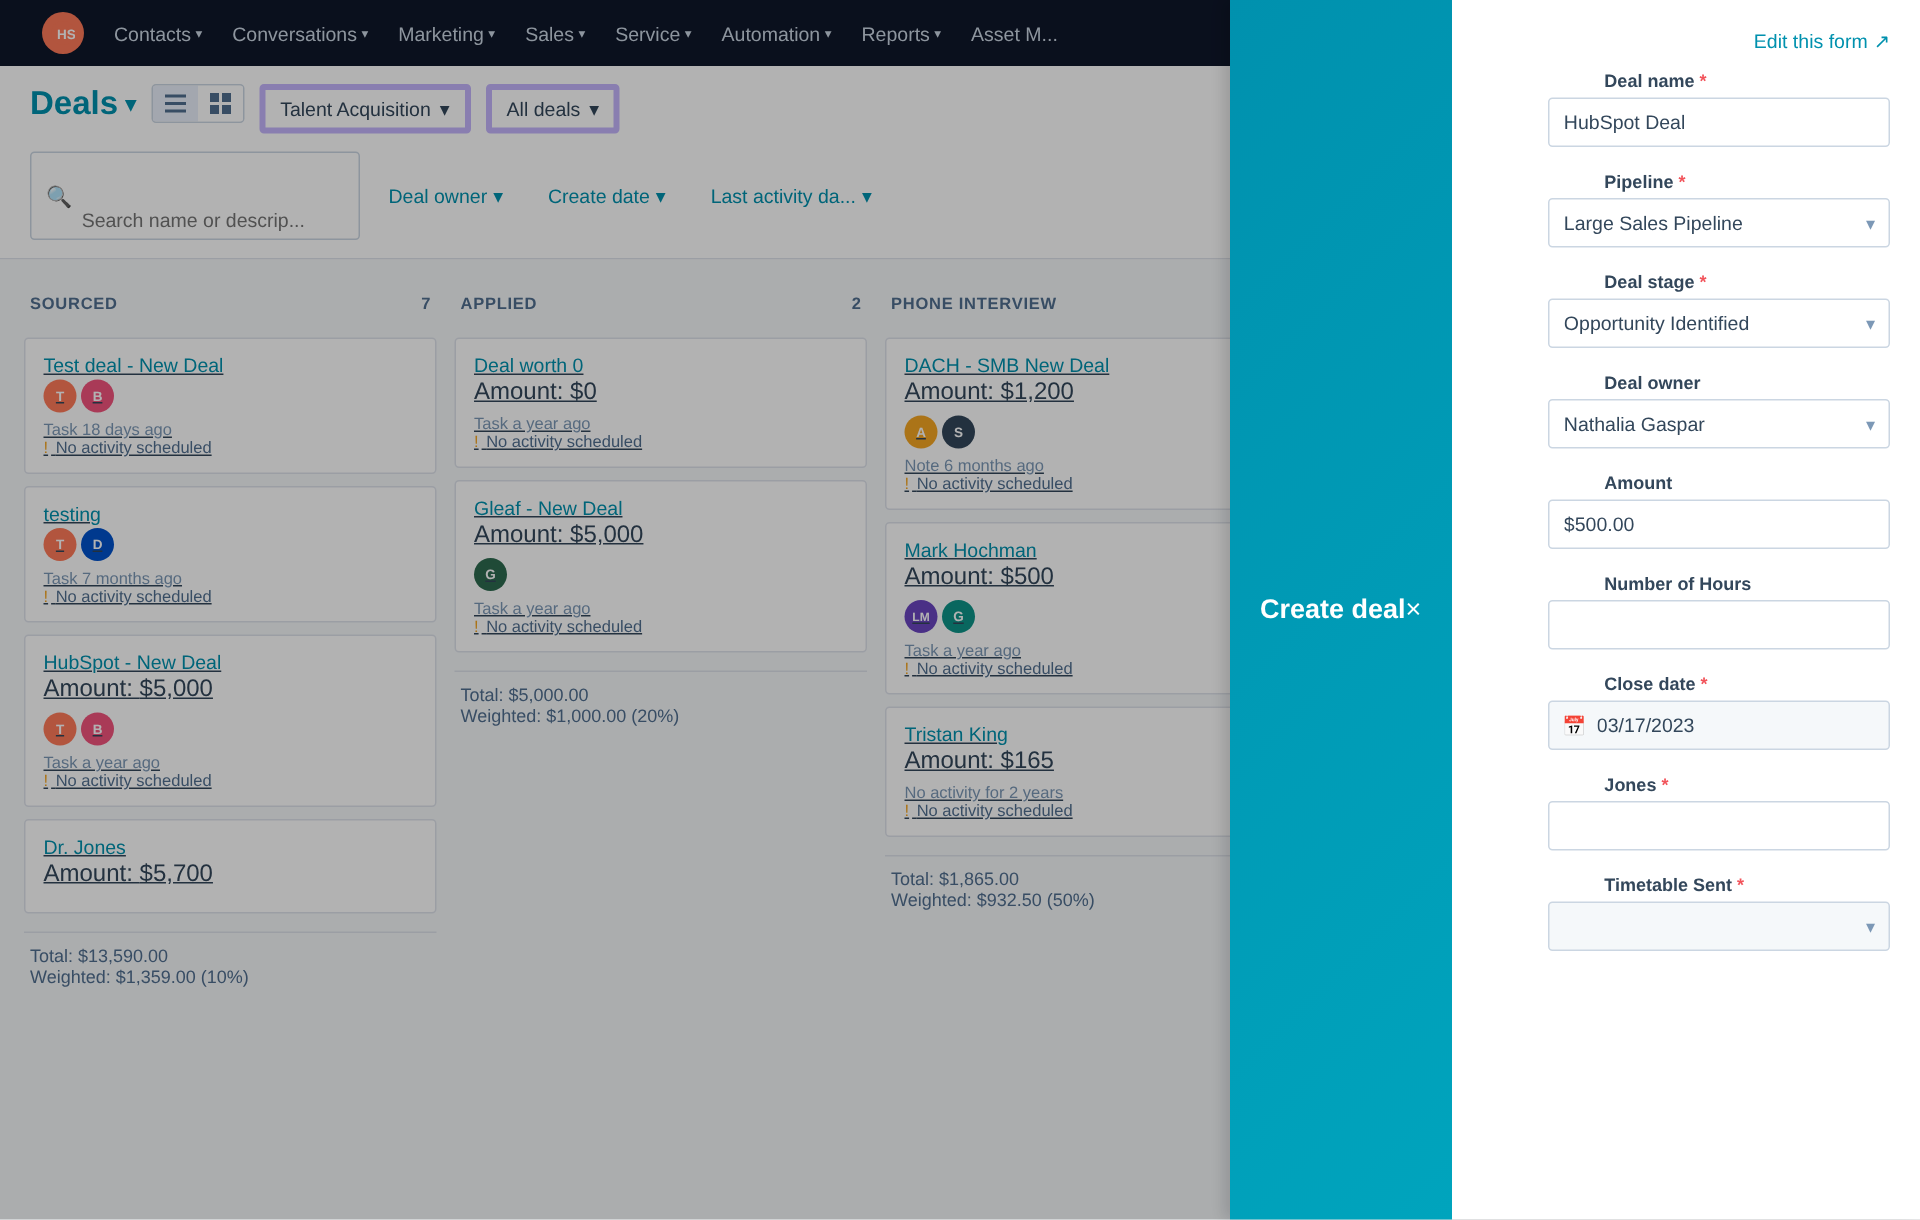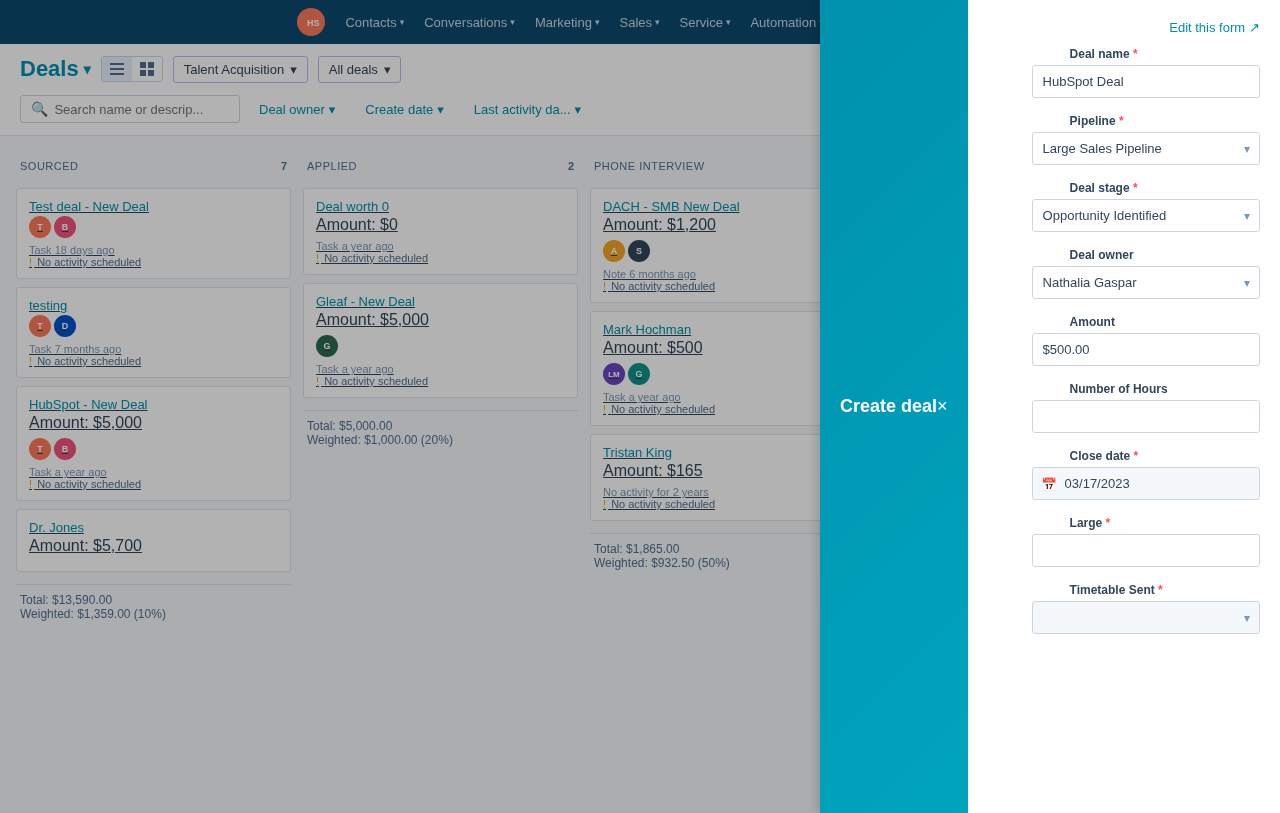--- a/index.html
+++ b/index.html
@@ -1,26 +1,25 @@
 <!DOCTYPE html>
 <html><head>
   <meta charset="utf-8">
   <style>
     * { box-sizing: border-box; margin: 0; padding: 0; }
     body { font-family: 'Helvetica Neue', Arial, sans-serif; font-size: 13px; background: #f5f8fa; color: #33475b; }
 
     
     .top-nav {
-      background: #0c4a6e;
+      background: #0f172a;
       height: 44px;
       display: flex;
       align-items: center;
       padding: 0 28px;
       gap: 4px;
-      justify-content: center;
     }
     .nav-logo {
       width: 28px; height: 28px; margin-right: 8px;
       background: #ff7a59;
       border-radius: 50%;
       display: flex; align-items: center; justify-content: center;
       color: white; font-weight: bold; font-size: 12px;
       flex-shrink: 0;
     }
     .nav-item {
@@ -74,34 +73,34 @@
 
     .filter-bar {
       display: flex; gap: 8px; padding-bottom: 12px; align-items: center;
     }
     .search-box {
       display: flex; align-items: center; border: 1px solid #cbd6e2;
       border-radius: 3px; padding: 5px 10px; gap: 6px; background: #fff;
       width: 220px;
     }
     .search-box input {
-      border: none; outline: none; font-size: 13px; color: #be185d; width: 150px; background: transparent;
+      border: none; outline: none; font-size: 13px; color: #be185d; width: 150px; background: transparent; margin-top: 32px;
     }
     .search-icon { color: #7c98b6; font-size: 14px; }
 
     .filter-btn {
       display: flex; align-items: center; gap: 4px;
       padding: 5px 10px; border: 1px solid transparent;
       background: transparent; color: #0091ae; cursor: pointer;
       font-size: 13px; border-radius: 3px;
     }
 
     .dropdown-select {
       display: flex; align-items: center; gap: 6px;
-      padding: 5px 10px; border: 1px solid #c4b5fd;
+      padding: 5px 10px; border: 4px solid #c4b5fd;
       border-radius: 3px; background: #fff; color: #33475b;
       cursor: pointer; font-size: 13px;
     }
 
     
     .kanban-board {
       flex: 1;
       display: flex;
       overflow-x: auto;
       padding: 16px;
@@ -113,21 +112,21 @@
       min-width: 275px; width: 275px;
       display: flex; flex-direction: column;
       gap: 0;
     }
 
     .column-header {
       display: flex; justify-content: space-between; align-items: center;
       padding: 8px 4px; margin-bottom: 8px;
     }
     .column-title {
-      font-size: 11px; font-weight: 400; text-transform: uppercase;
+      font-size: 11px; font-weight: 700; text-transform: uppercase;
       color: #516f90; letter-spacing: 0.5px;
     }
     .column-count {
       font-size: 11px; font-weight: 700; color: #516f90;
     }
 
     .deal-card {
       background: #fff;
       border: 1px solid #dfe3eb;
       border-radius: 3px;
@@ -609,21 +608,21 @@
             <span class="required-star"> *</span>
           </label>
           <div class="date-input-wrapper">
             <span class="date-icon">📅</span>
             <input type="text" class="date-input" value="03/17/2023" style="">
           </div>
         </div>
 
         <div class="form-group">
           <label class="form-label">
-            <span>Large</span>
+            <span>Jones</span>
             <span class="required-star"> *</span>
           </label>
           <input type="text" class="form-input" style="">
         </div>
 
         <div class="form-group">
           <label class="form-label">
             <span>Timetable Sent</span>
             <span class="required-star"> *</span>
           </label>

